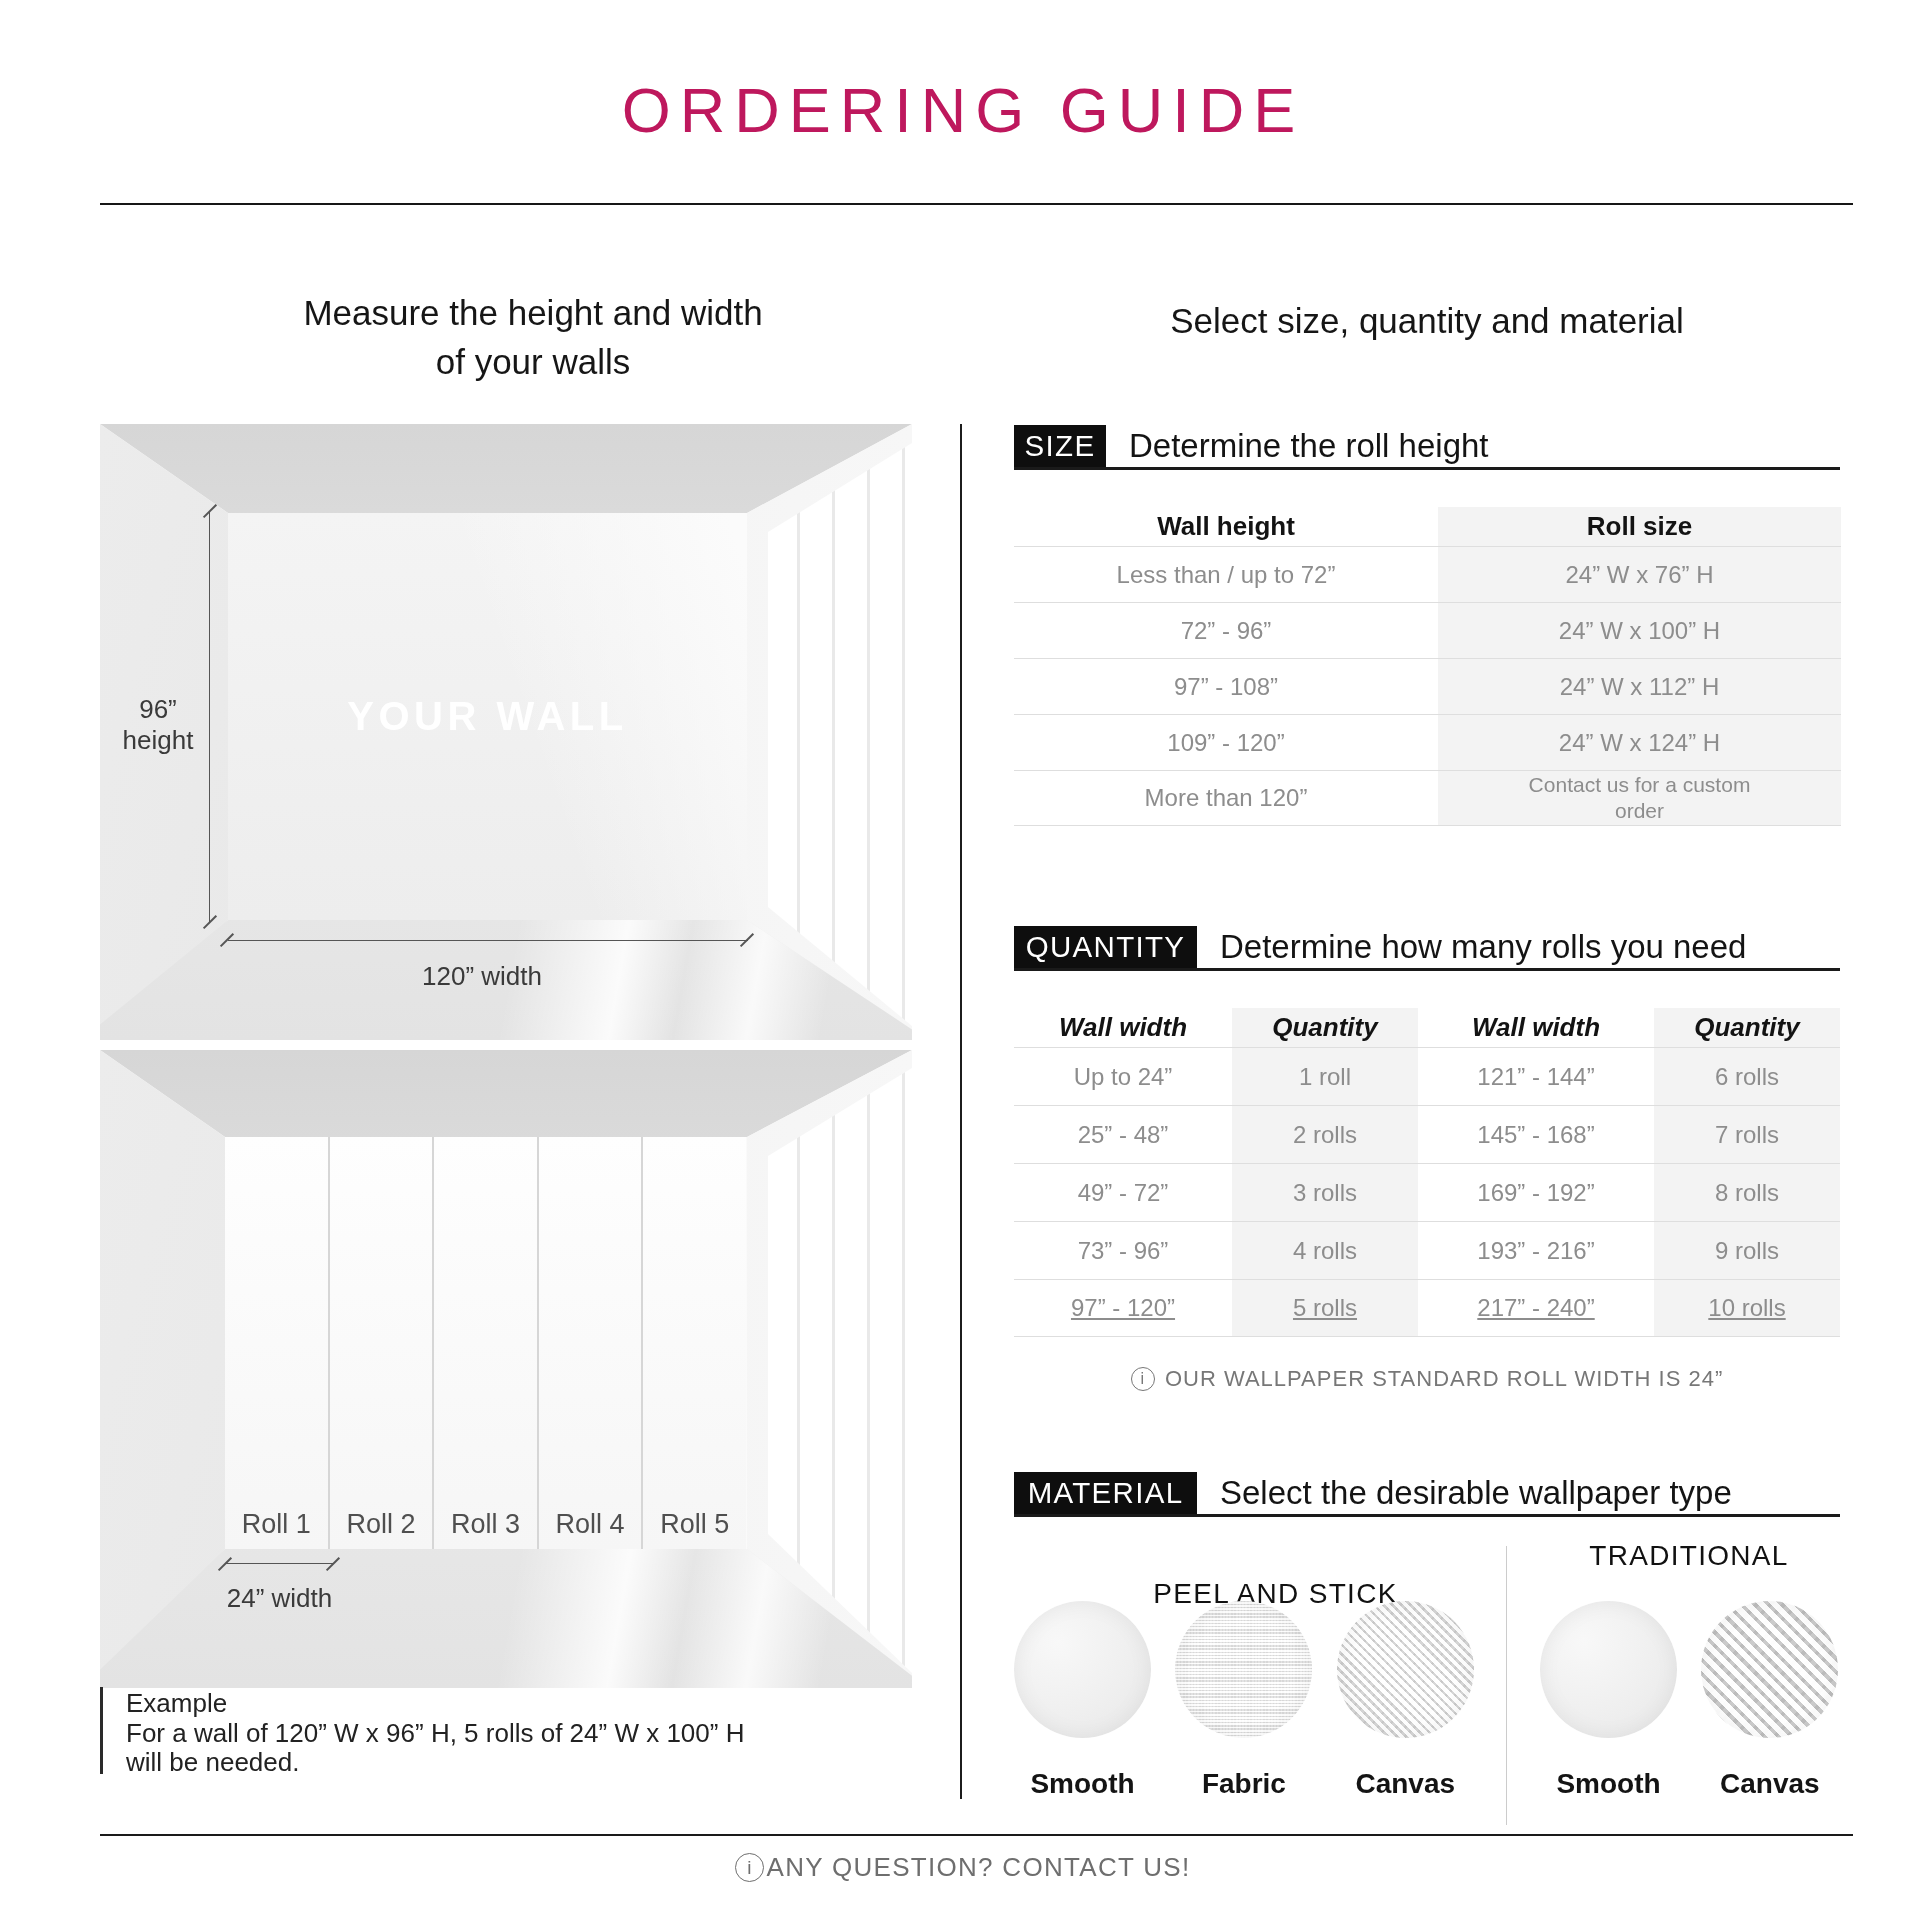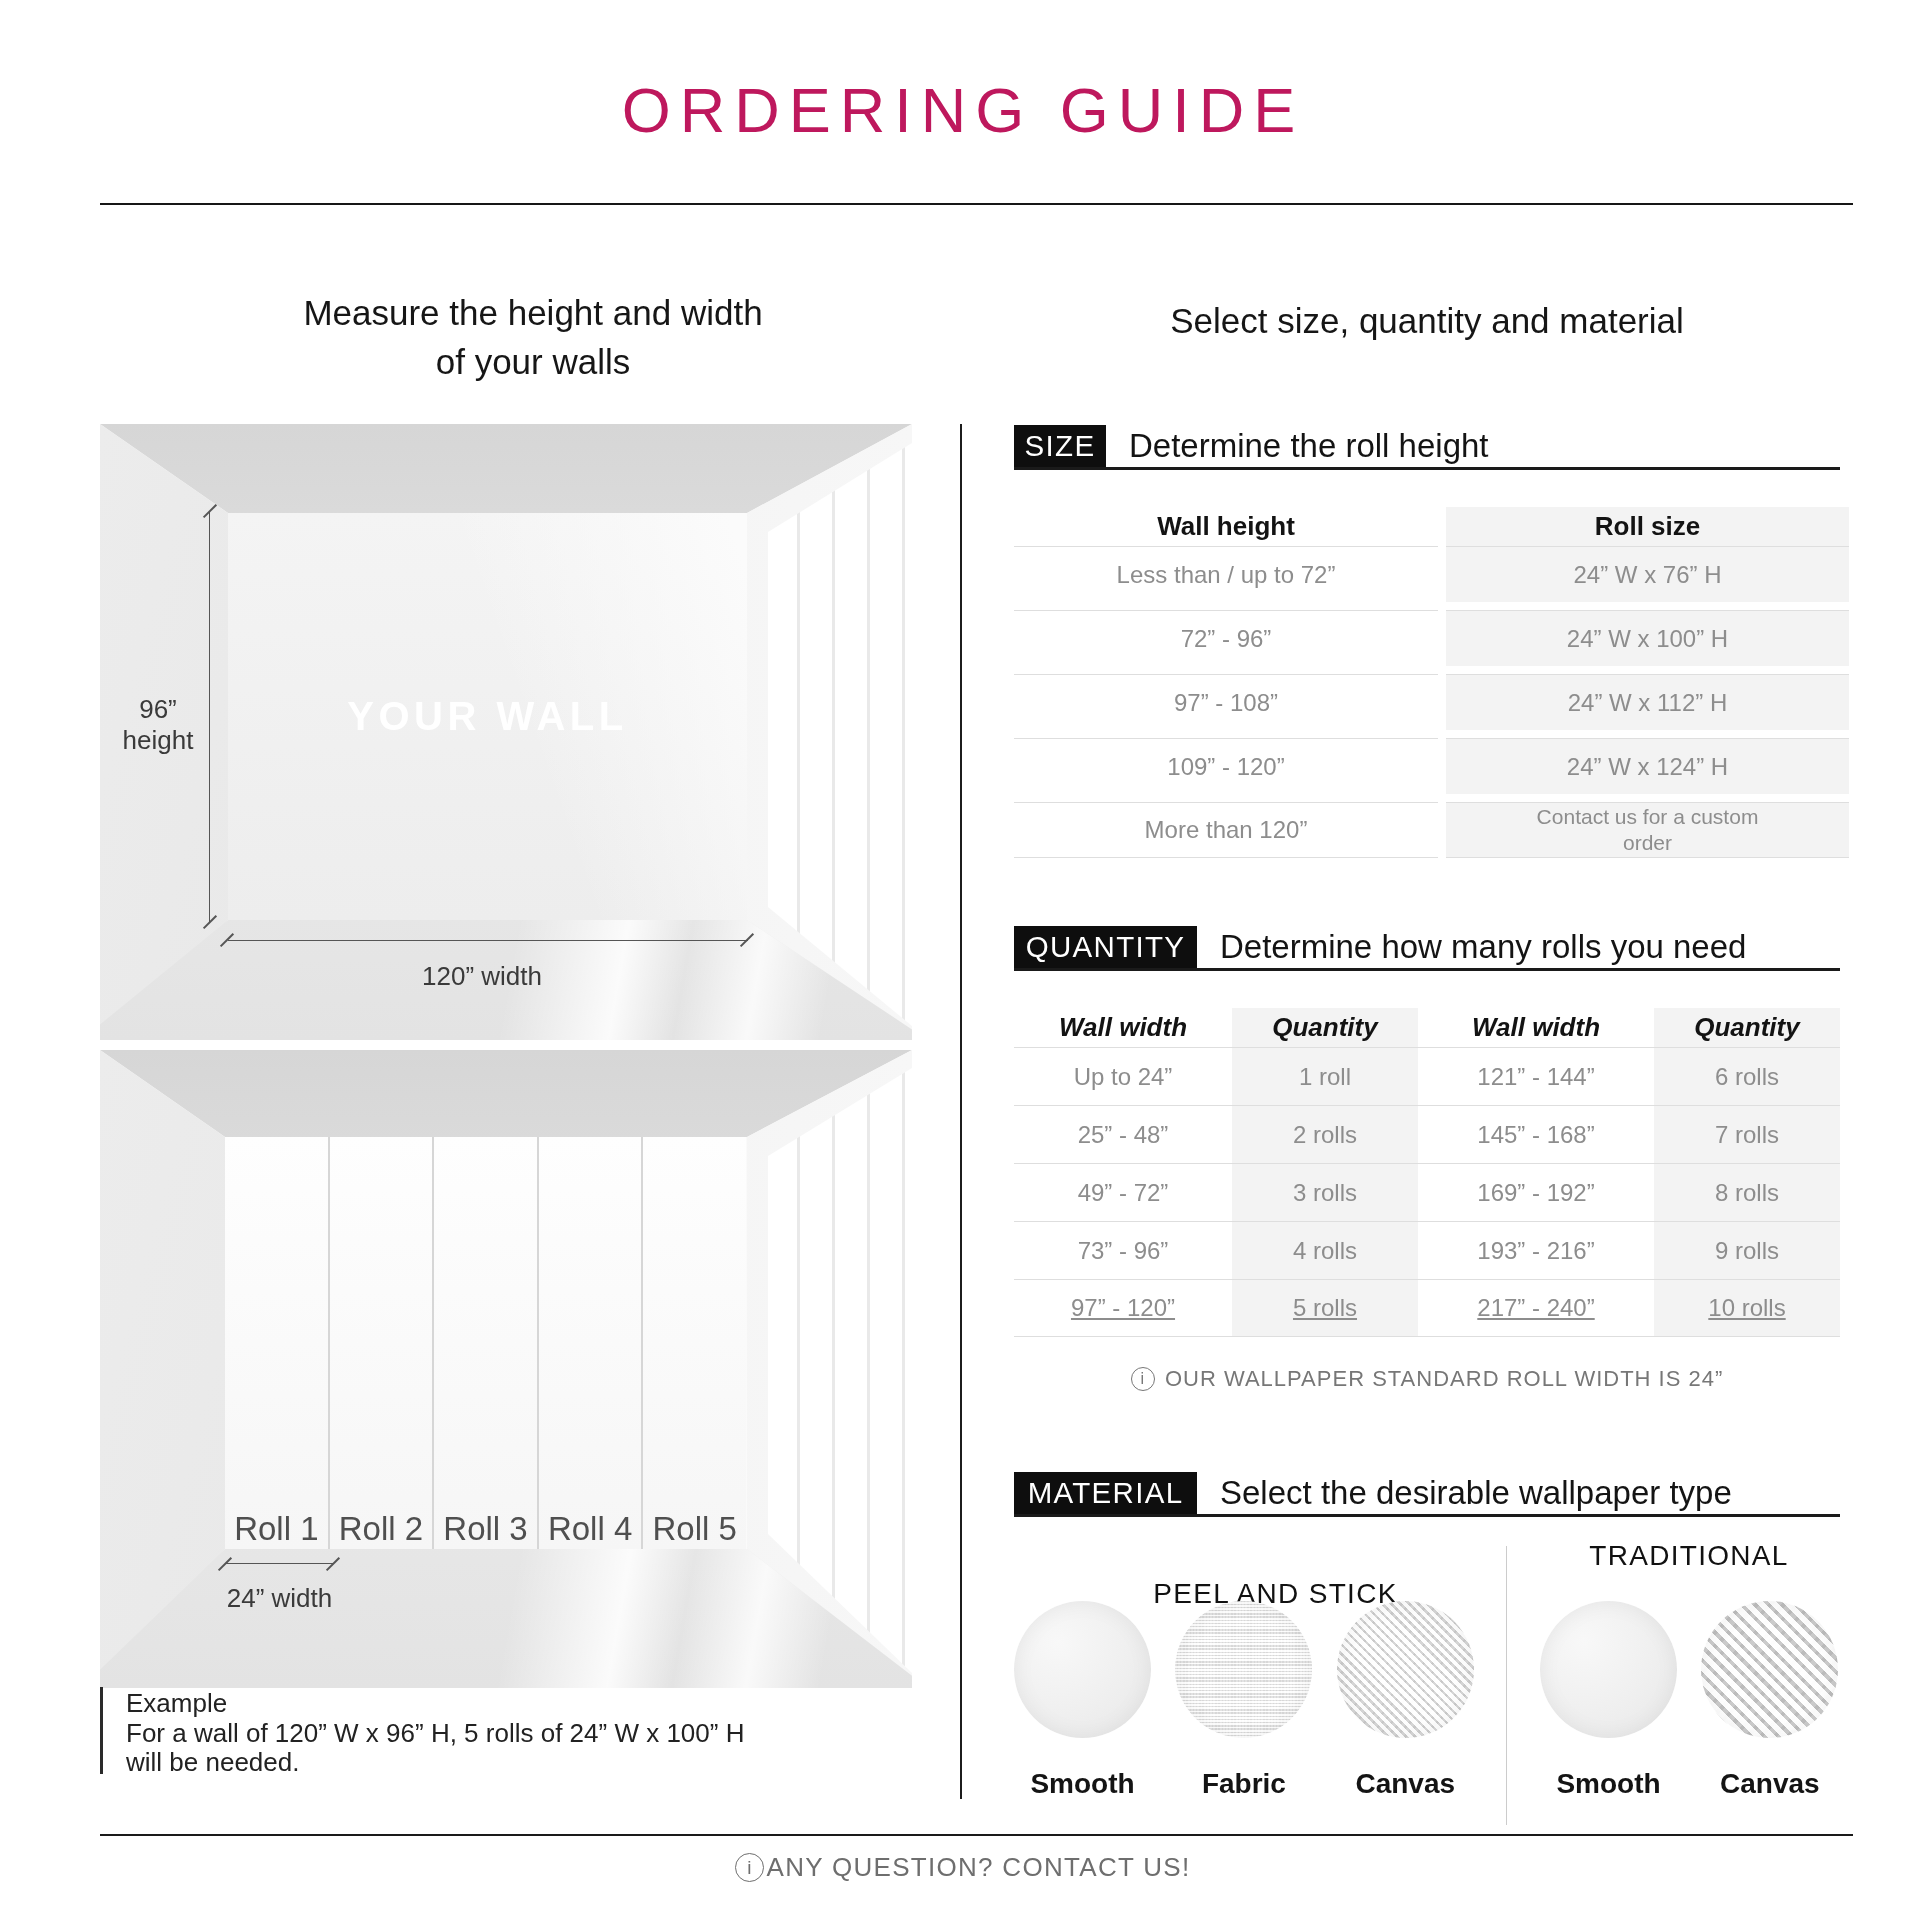--- a/index.html
+++ b/index.html
@@ -14,21 +14,21 @@
   .right-heading{left:1014px;top:296px;width:826px;}
   .col-divider{left:960px;top:424px;width:1.9px;height:1375px;background:#1c1c1c;}
 
   
   .badge{background:#0e0e0e;color:#fff;display:flex;align-items:center;justify-content:center;font-size:29.5px;letter-spacing:1.3px;height:42px;}
   .sec-subtitle{height:42px;display:flex;align-items:center;font-size:33px;color:#141414;}
   .sec-underline{width:826px;height:2.6px;background:#1a1a1a;left:1014px;}
 
   
   .grid{left:1014px;width:826px;display:grid;box-sizing:border-box;}
-  .size-grid{grid-template-columns:424px 403px;gap:8px;}
+  .size-grid{grid-template-columns:424px 403px;}
   .qty-grid{grid-template-columns:218px 186px 236px 186px;}
   .cell{display:flex;align-items:center;justify-content:center;box-sizing:border-box;font-size:24px;color:#8d8d8d;text-align:center;}
   .hcell{font-size:26px;color:#131313;font-weight:700;}
   .gray{background:#f3f3f3;}
   .body-grid .cell{border-top:1.3px solid #dedede;}
   .size-body{grid-auto-rows:56px;}
   .qty-body{grid-auto-rows:58px;}
   .size-head{grid-auto-rows:39px;}
   .qty-head{grid-auto-rows:39px;}
   .size-body .cell:nth-last-child(-n+2){border-bottom:1.3px solid #dedede;}
@@ -81,21 +81,21 @@
 
   .room2 .ceiling{clip-path:polygon(0 0,812px 0,647px 87px,125px 87px);background:linear-gradient(180deg,#d6d6d6 0%,#e7e7e7 60%,#efefef 100%);}
   .room2 .leftwall{clip-path:polygon(0 0,125px 87px,125px 499px,0 648px);background:linear-gradient(105deg,#ececec,#e2e2e2);}
   .room2 .rightwall{clip-path:polygon(647px 87px,812px 0,812px 638px,647px 499px);background:linear-gradient(90deg,#f0f0f0,#f7f7f7);}
   .room2 .window{clip-path:polygon(668px 106px,812px 18px,812px 623px,668px 484px);background:repeating-linear-gradient(90deg,#ffffff 0 32px,#e9e9e9 32px 35px);}
   .room2 .floor{clip-path:polygon(-19px 638px,125px 499px,647px 499px,828px 638px);background:
     linear-gradient(100deg,rgba(255,255,255,0) 55%,rgba(255,255,255,.85) 67%,rgba(255,255,255,0) 74%,rgba(255,255,255,.8) 82%,rgba(255,255,255,0) 90%),
     linear-gradient(180deg,#f2f2f2,#e3e3e3);}
   .roll-panels{position:absolute;left:125px;top:87px;width:521px;height:412px;display:flex;gap:1.9px;background:#d6d6d6;}
   .roll-panel{flex:1 1 0;display:flex;align-items:flex-end;justify-content:center;background:linear-gradient(180deg,#fefefe,#f6f6f6);}
-  .roll-label{font-size:33px;color:#4f4f4f;padding-bottom:1px;}
+  .roll-label{font-size:27px;color:#4f4f4f;padding-bottom:9px;}
 
   
   .dim-line{background:#555;}
   .tick{position:absolute;width:1.9px;height:18px;background:#555;transform:rotate(45deg);}
   .dim-label{position:absolute;text-align:center;font-size:26px;line-height:31px;color:#3a3a3a;}
 
   
   .example-bar{left:100px;top:1687px;width:2.6px;height:87px;background:#2a2a2a;}
   .example-text{left:126px;top:1689px;font-size:26px;line-height:29.5px;color:#222;}
 </style>

